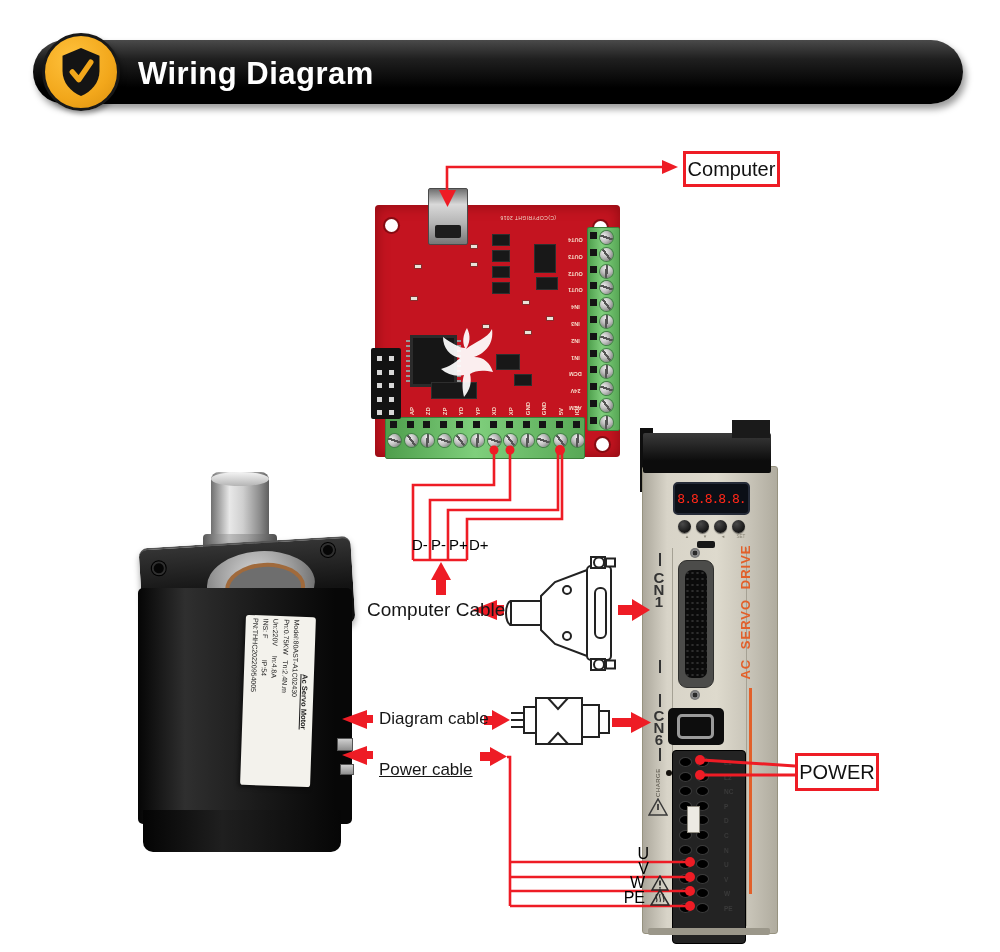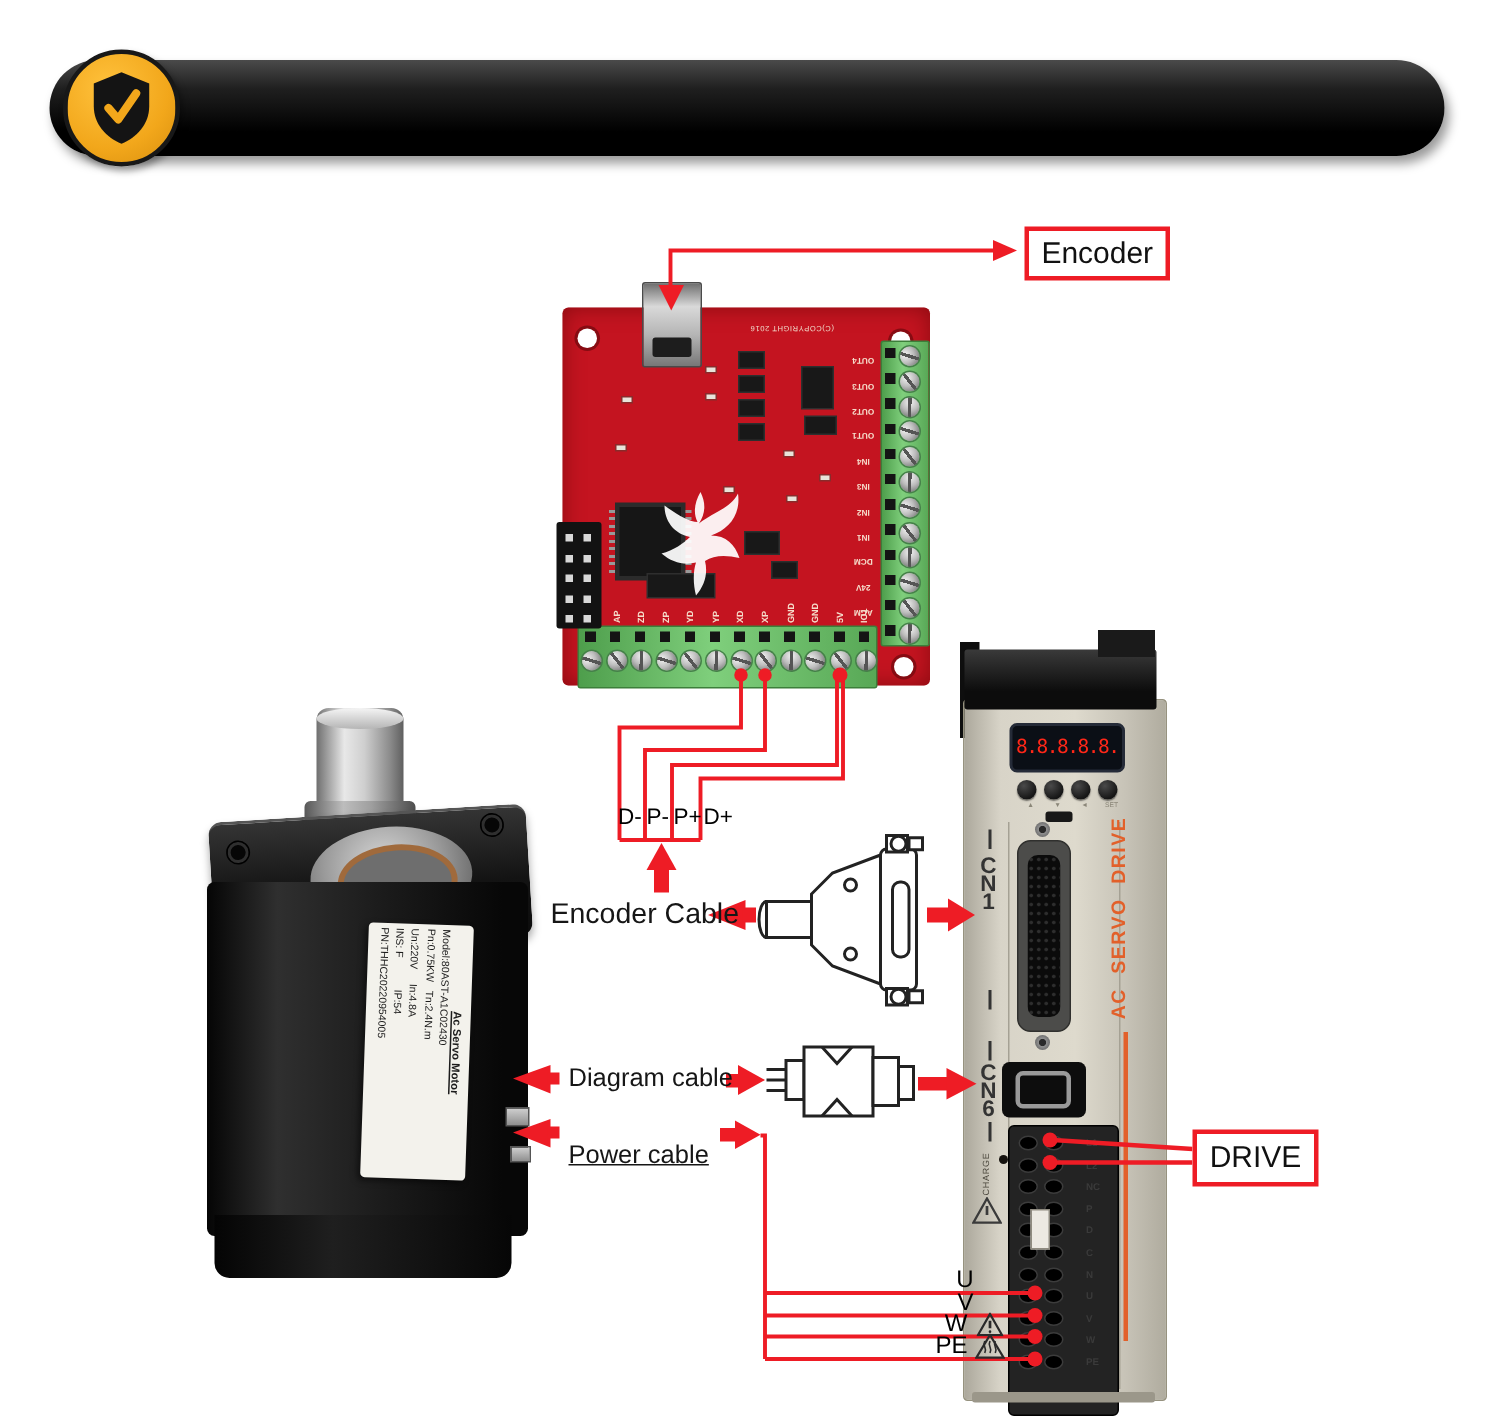--- a/index.html
+++ b/index.html
@@ -159,23 +159,24 @@
 
 <div id="stage">
 
   <div class="abs banner"></div>
   <div class="abs badge">
     <svg width="44" height="50" viewBox="0 0 40 46">
       <path d="M20 1 L37 8 V22 C37 33 29.5 41 20 45 C10.5 41 3 33 3 22 V8 Z" fill="#141414"></path>
       <path d="M12 23 L18 30 L29 14" fill="none" stroke="#f2a71b" stroke-width="5" stroke-linecap="round" stroke-linejoin="round"></path>
     </svg>
   </div>
+  <div class="abs banner-title">Wiring Diagram</div>
 
   <div class="abs redbox" style="left:683px; top:151px; width:97px; height:36px;">
-    <span>Encoder</span>
+    <span>Computer</span>
   </div>
 
   <div class="abs pcb">
     <div class="hole" style="left:10px; top:14px;"></div>
     <div class="hole" style="left:219px; top:16px;"></div>
     <div class="hole" style="left:13px; top:230px;"></div>
     <div class="hole" style="left:221px; top:233px;"></div>
     <div class="usb"></div>
     <div class="silk-top">(C)COPYRIGHT 2016</div>
 
@@ -272,21 +273,21 @@
         C46 33 52 39 55 48 C46 46 38 46 32 50 C34 58 32 66 26 73 C24 65 24 57 26 51
         C18 53 10 51 3 45 C11 43 18 38 22 34 C12 32 5 24 5 13 C13 19 22 24 27 24 C24 18 25 11 29 4 Z"></path>
     </svg>
   </div>
 
   <div class="abs pinlab" style="left:412px; top:536px;">D-</div>
   <div class="abs pinlab" style="left:431px; top:536px;">P-</div>
   <div class="abs pinlab" style="left:449px; top:536px;">P+</div>
   <div class="abs pinlab" style="left:469px; top:536px;">D+</div>
 
-  <div class="abs cable-lab" style="left:367px; top:599px; font-size:19px;">Encoder Cable</div>
+  <div class="abs cable-lab" style="left:367px; top:599px; font-size:19px;">Computer Cable</div>
   <div class="abs cable-lab" style="left:379px; top:709px; font-size:17px;">Diagram cable</div>
   <div class="abs cable-lab" style="left:379px; top:760px; font-size:17px;text-decoration:underline;">Power cable</div>
 
   <svg class="lineart" style="left:503px; top:556px;" width="118" height="116" viewBox="0 0 118 116">
     <g stroke="#222" stroke-width="2" fill="#fff">
       <ellipse cx="8" cy="57" rx="5" ry="12"></ellipse>
       <rect x="8" y="45" width="30" height="24"></rect>
       <polygon points="84,14 52,26 38,40 38,74 52,88 84,100"></polygon>
       <rect x="84" y="10" width="24" height="94" rx="4"></rect>
       <rect x="92" y="32" width="11" height="50" rx="5"></rect>
@@ -398,21 +399,21 @@
         <span>W</span>
         <span>PE</span>
       </div>
 
     <div class="drv-brand">AC SERVO DRIVE</div>
     <div class="orange-stripe"></div>
     <div class="drv-foot"></div>
   </div>
 
   <div class="abs redbox" style="left:795px; top:753px; width:84px; height:38px;">
-    <span>DRIVE</span>
+    <span>POWER</span>
   </div>
 
   <div class="abs motor">
     <div class="shaft"></div>
     <div class="collar"></div>
     <div class="flange">
       <div class="bolt" style="left:12px; top:12px;"></div>
       <div class="bolt" style="left:182px; top:4px;"></div>
       <div class="bolt" style="left:16px; top:64px;"></div>
       <div class="bolt" style="left:186px; top:56px;"></div>

